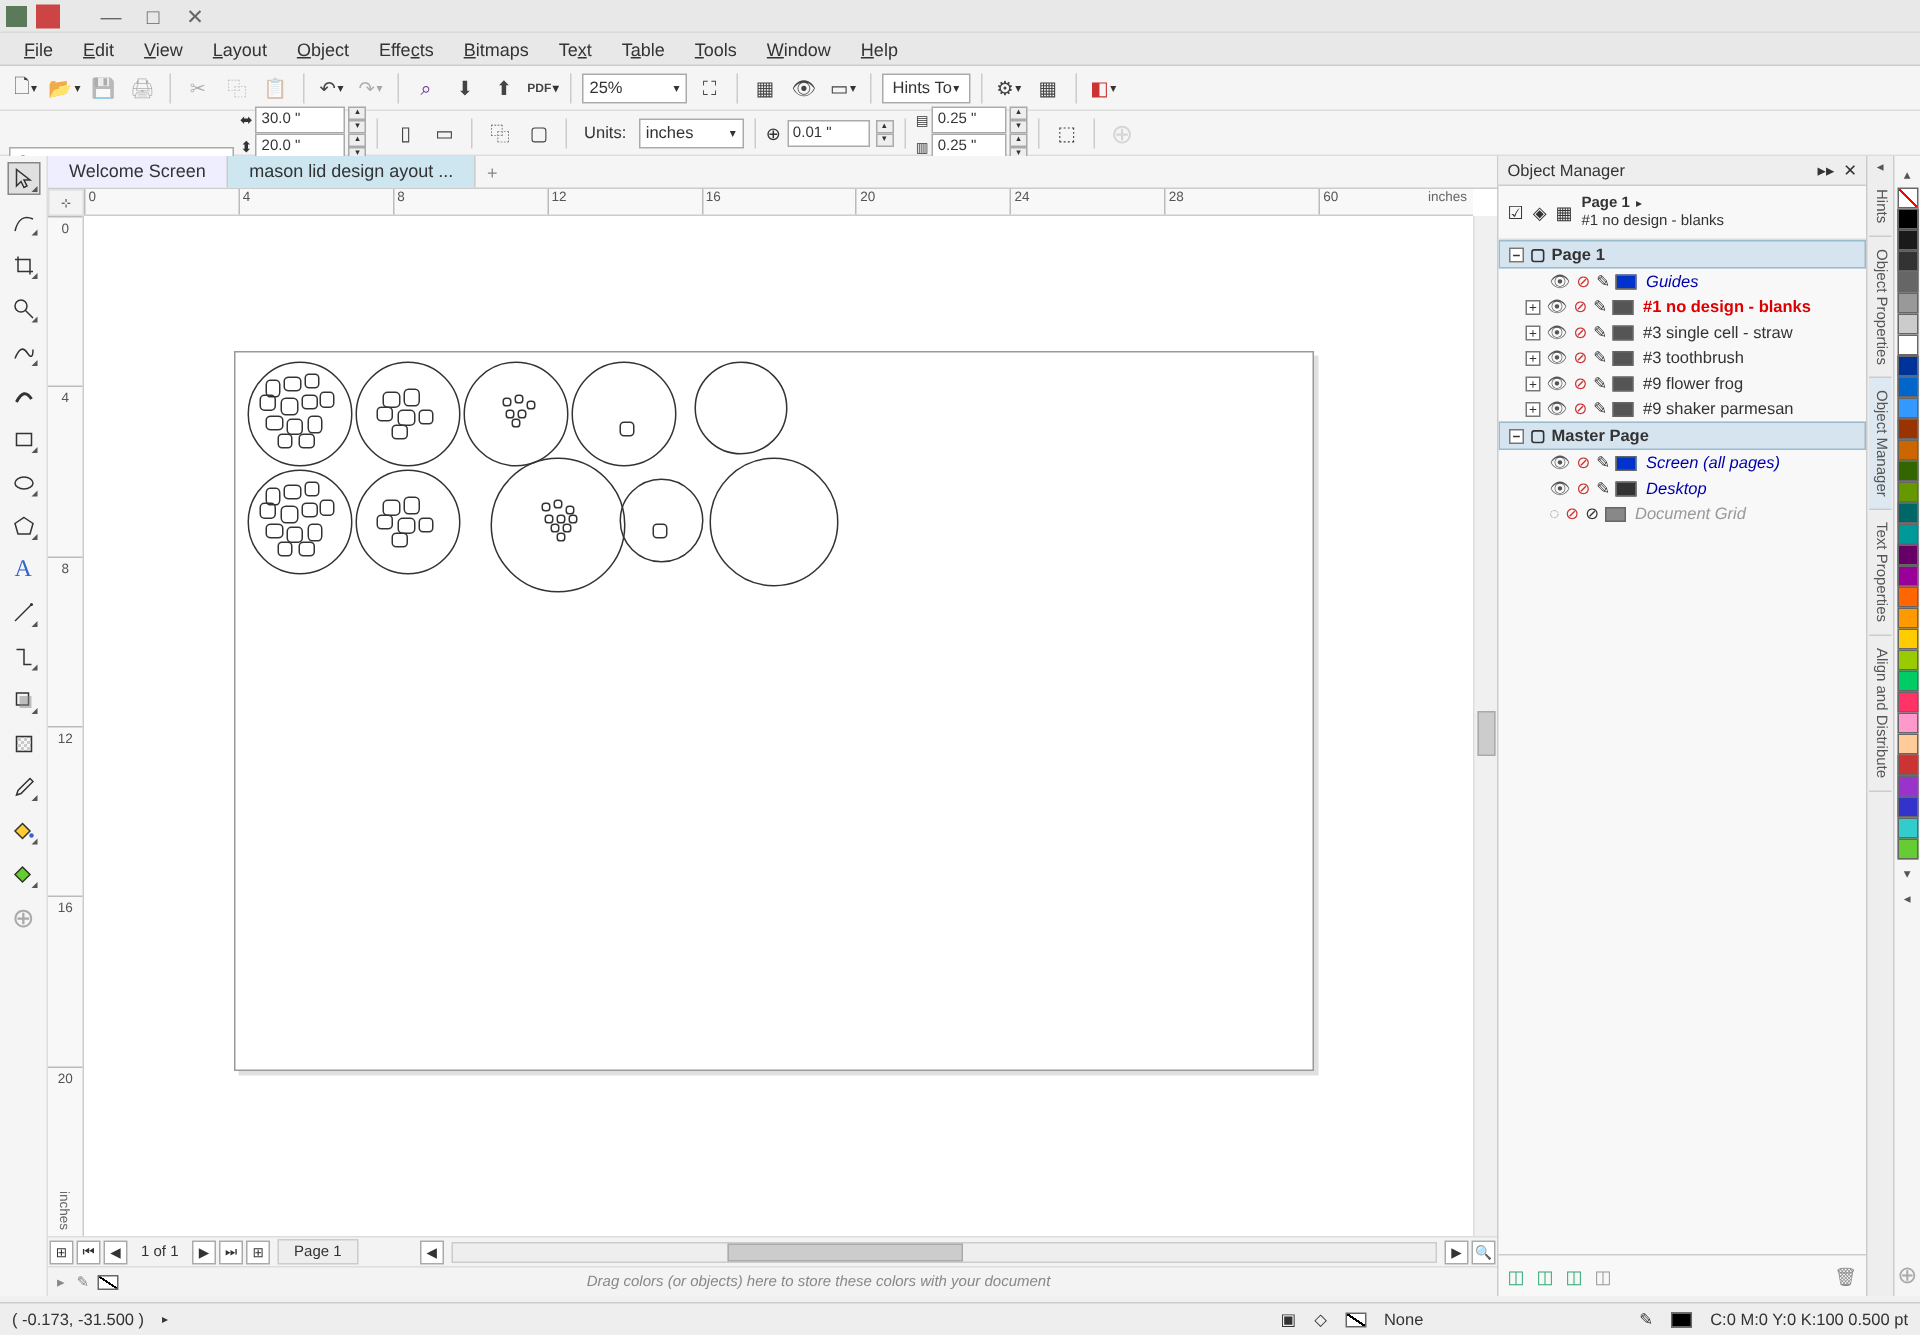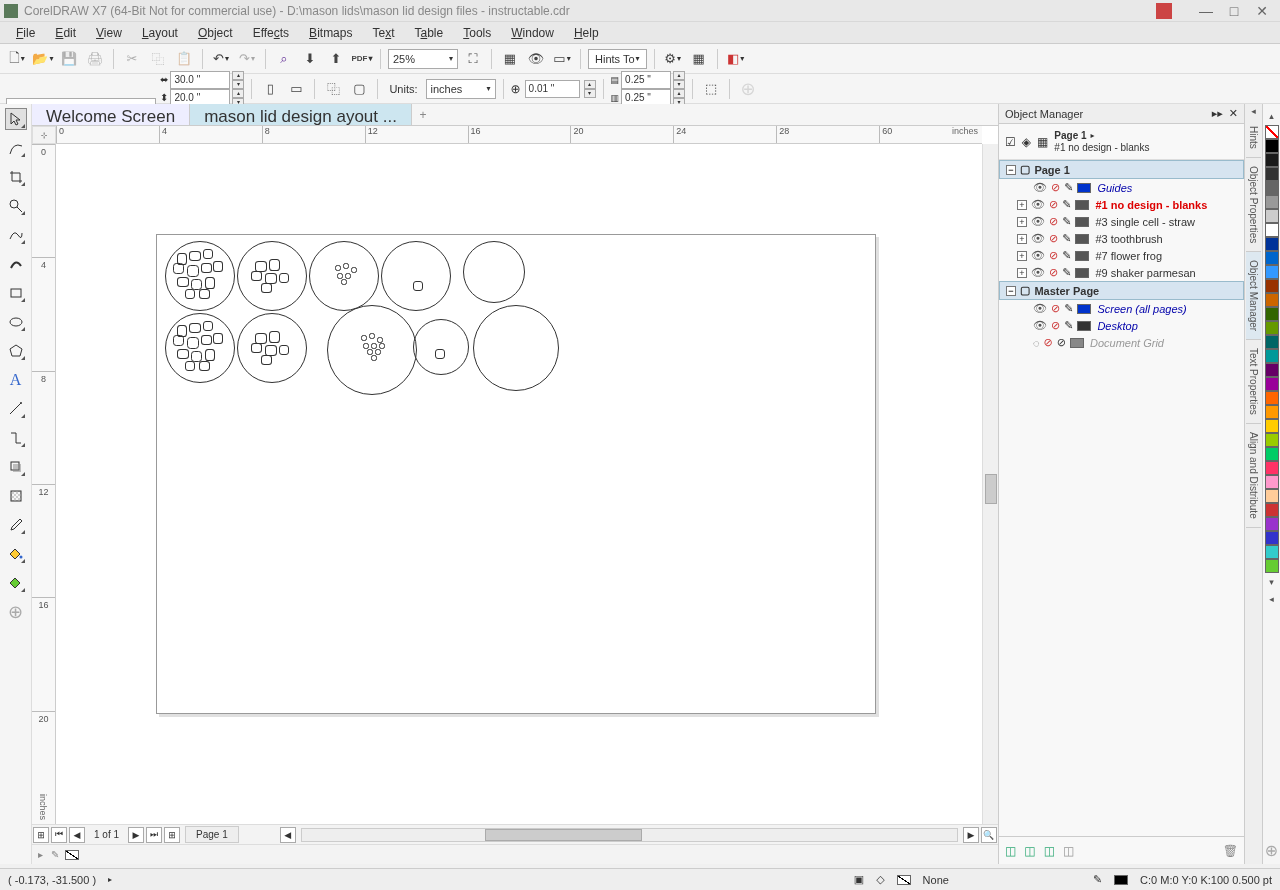--- a/index.html
+++ b/index.html
@@ -44,21 +44,21 @@
 .toolbox { width: 32px; background: #f5f5f5; border-right: 1px solid #ddd; display: flex; flex-direction: column; align-items: center; padding-top: 4px; gap: 7px; }
 .tool { width: 22px; height: 22px; display: flex; align-items: center; justify-content: center; border: 1px solid transparent; position: relative; }
 .tool.active { border: 1px solid #888; background: #e0e0e0; }
 .tool-fly { position: absolute; bottom: 1px; right: 1px; width: 0; height: 0; border-left: 4px solid transparent; border-bottom: 4px solid #555; }
 
 
 .docarea { flex: 1; display: flex; flex-direction: column; background: #fff; position: relative; }
 
 
 .doctabs { height: 22px; background: #f5f5f5; display: flex; border-bottom: 1px solid #ccc; }
-.doctab { padding: 3px 14px; font-size: 17px; border-right: 1px solid #ccc; background: #eef; }
+.doctab { padding: 3px 14px; font-size: 12px; border-right: 1px solid #ccc; background: #eef; }
 .doctab.active { background: #cde6f0; }
 .doctab-add { width: 22px; display: flex; align-items: center; justify-content: center; color: #888; }
 
 
 .ruler-corner { position: absolute; top: 22px; left: 0; width: 24px; height: 18px; background: #f3f3f3; border: 1px solid #ddd; z-index: 2; font-size: 8px; display:flex; align-items:center; justify-content:center;}
 .ruler-h { position: absolute; top: 22px; left: 24px; right: 16px; height: 18px; background: #f8f8f8; border-bottom: 1px solid #ccc; display: flex; font-size: 9px; color: #555; }
 .ruler-h .tick { flex: 1; border-left: 1px solid #bbb; padding-left: 2px; }
 .ruler-h .unit-label { position: absolute; right: 4px; font-size: 9px; color: #666; }
 .ruler-v { position: absolute; top: 40px; left: 0; bottom: 40px; width: 24px; background: #f8f8f8; border-right: 1px solid #ccc; display: flex; flex-direction: column; font-size: 9px; color: #555; }
 .ruler-v .tick { flex: 1; border-top: 1px solid #bbb; padding-top: 2px; text-align: center; }
@@ -117,21 +117,20 @@
 .none-sw::after { content:""; position:absolute; inset:0; background: linear-gradient(to top right, transparent 45%, #000 45%, #000 55%, transparent 55%); }
 
 svg.icon { width: 16px; height: 16px; }
 .exp { width:10px; height:10px; border:1px solid #777; font-size:9px; line-height:8px; text-align:center; display:inline-block; background:#fff;}
 </style>
 </head>
 <body>
 
 <div class="titlebar">
   <div class="app-icon"></div>
-  <div class="title">CorelDRAW X7 (64-Bit Not for commercial use) - D:\mason lids\mason lid design files - instructable.cdr</div>
   <div class="user-icon"></div>
   <div class="win-btn">—</div>
   <div class="win-btn">□</div>
   <div class="win-btn">✕</div>
 </div>
 
 <div class="menubar">
   <div class="menu-item"><span class="ul">F</span>ile</div>
   <div class="menu-item"><span class="ul">E</span>dit</div>
   <div class="menu-item"><span class="ul">V</span>iew</div>
@@ -485,20 +484,21 @@
       <div class="hscroll-track">
           <div class="hscroll-thumb"></div>
         </div>
       <div class="nav-btn">▶</div>
       <div class="nav-btn">🔍</div>
     </div>
     <div class="bottom-extra">
       <span style="margin-right:8px; font-style:normal">▸</span>
       <span style="font-style:normal;margin-right:6px">✎</span>
       <span class="none-sw" style="margin-right:20px"></span>
+      <span style="flex:1;text-align:center">Drag colors (or objects) here to store these colors with your document</span>
     </div>
   </div>
 
   <div class="docker">
     <div class="docker-title">
       <span>Object Manager</span>
       <span><span style="margin-right:6px">▸▸</span><span>✕</span></span>
     </div>
     <div class="docker-toolbar">
       <span>☑</span>
@@ -550,21 +550,21 @@
             <span class="pen">✎</span> 
             <span class="color-sw" style="background:#555555"></span> 
             <span class="layer-name ">#3 toothbrush</span>
           </div>
           <div class="tree-row layer">
             <span class="exp">+</span> 
             <span class="eye">👁</span> 
             <span class="print">⊘</span> 
             <span class="pen">✎</span> 
             <span class="color-sw" style="background:#555555"></span> 
-            <span class="layer-name ">#7 flower frog</span>
+            <span class="layer-name ">#9 flower frog</span>
           </div>
           <div class="tree-row layer">
             <span class="exp">+</span> 
             <span class="eye">👁</span> 
             <span class="print">⊘</span> 
             <span class="pen">✎</span> 
             <span class="color-sw" style="background:#555555"></span> 
             <span class="layer-name ">#9 shaker parmesan</span>
           </div>
         </div>

